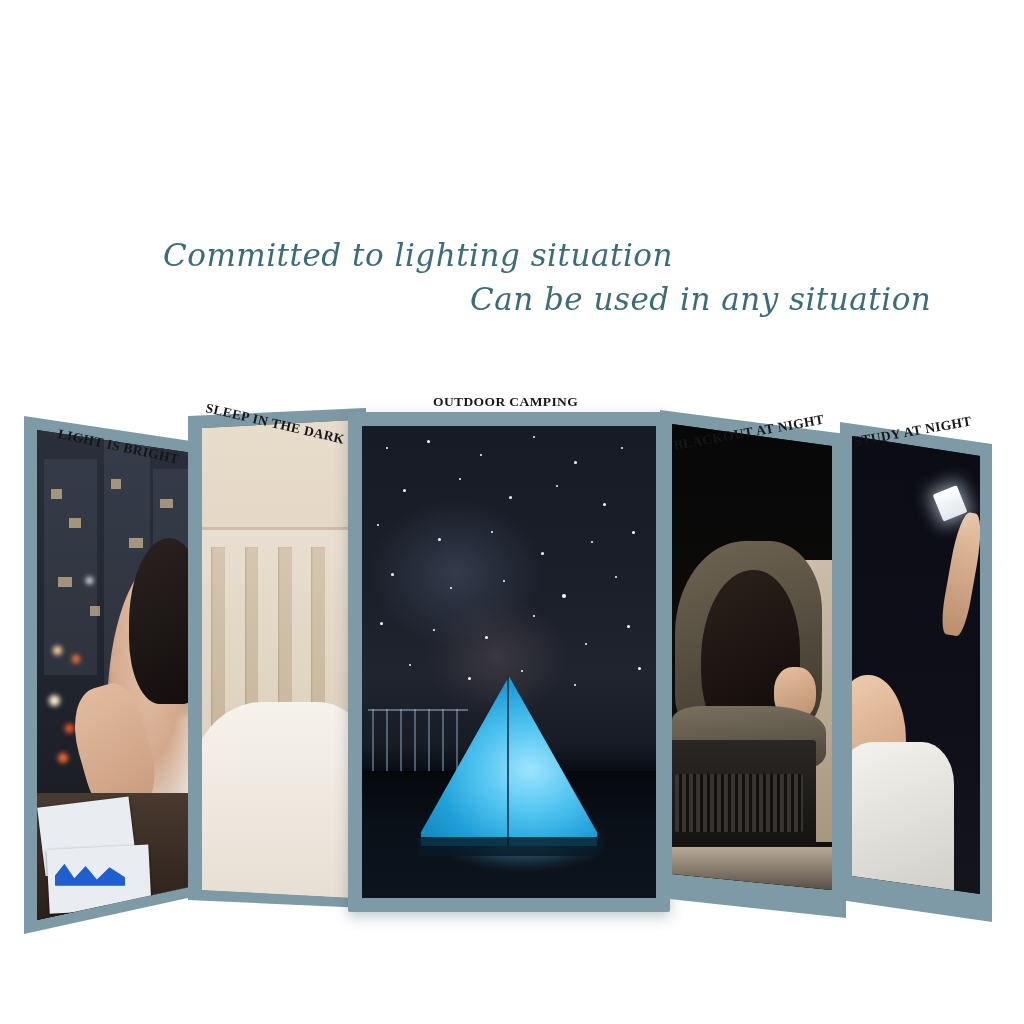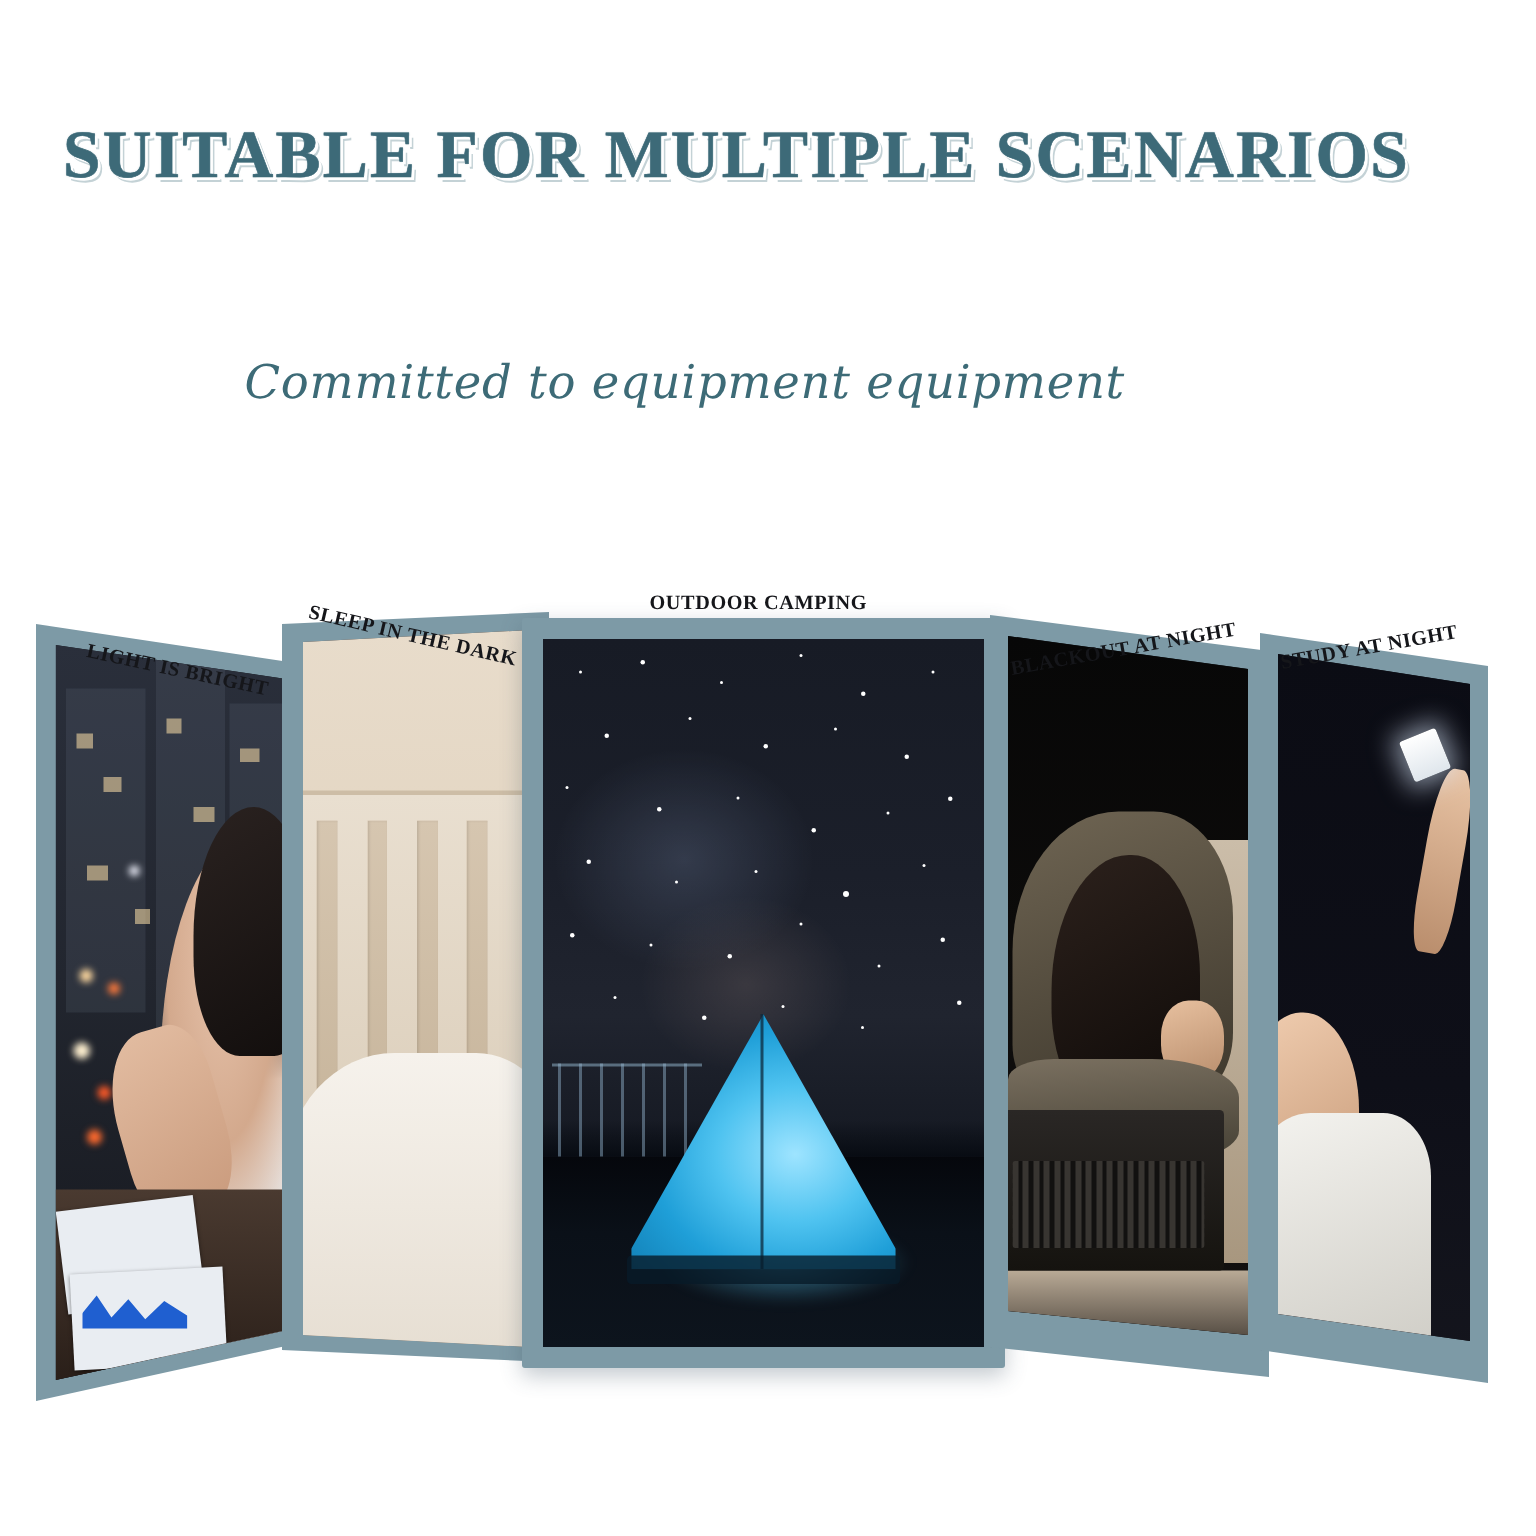--- a/index.html
+++ b/index.html
@@ -164,24 +164,24 @@
   .p5-light{position:absolute;right:14%;top:11%;width:20%;height:6%;
      background:linear-gradient(180deg,#ffffff,#dfe6ec);border-radius:2px;
      box-shadow:0 0 16px 5px rgba(220,235,255,.55);transform:rotate(-22deg);}
 </style>
 </head>
 <body>
 
 <div id="stage">
 
   <div class="heading-block">
-    <div class="title-line" id="title-line-2">SUITABLE FOR MULTIPLE SCENARIOS</div>
   </div>
 
-  <div class="script-line" id="script-line-1">Committed to equipment equipment</div>
+  <div class="script-line" id="script-line-1">Committed to lighting situation</div>
+  <div class="script-line" id="script-line-2">Can be used in any situation</div>
 
   <div id="panels">
 
     <div class="panel" style="left:24px;top:36px;width:200px;height:560px;">
       <div class="frame" style="left:0;top:0;width:200px;height:520px;
                   clip-path:polygon(0 0, 100% 30px, 100% 474px, 0 518px);"></div>
       <div class="frame-inner" style="left:13px;top:14px;width:176px;height:490px;
                   clip-path:polygon(0 0, 100% 26px, 100% 452px, 0 490px);">
         <div class="scene">
           <div class="p1-sky"></div>

